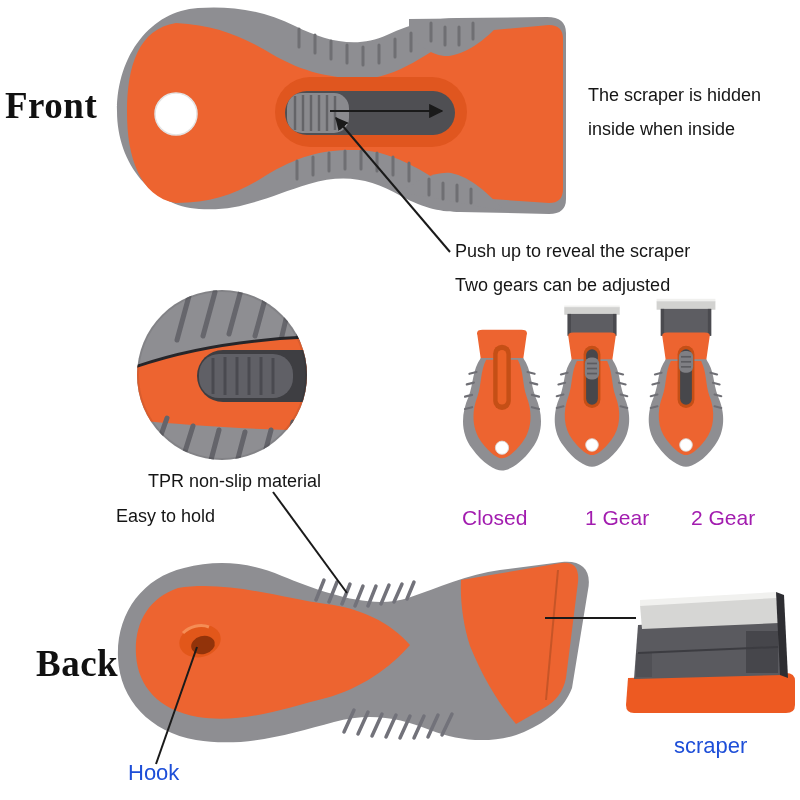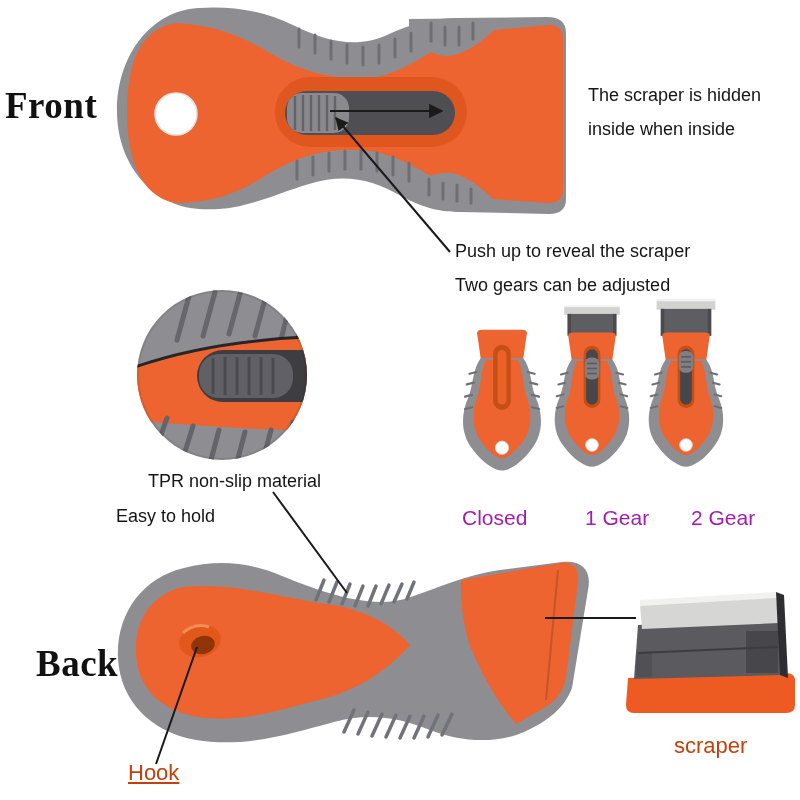--- a/index.html
+++ b/index.html
@@ -4,21 +4,21 @@
 <style>
   html,body{margin:0;padding:0;background:#fff;}
   #stage{
     position:relative;width:800px;height:800px;background:#fff;overflow:hidden;
     font-family:"Liberation Sans","DejaVu Sans",sans-serif;color:#1a1a1a;
   }
   .abs{position:absolute;}
   .big-label{font-size:37px;font-weight:600;letter-spacing:0.5px;color:#111;font-family:Liberation Serif, serif;}
   .note{font-size:18px;color:#151515;white-space:nowrap;}
   .gear-label{font-size:21px;color:#a21caf;white-space:nowrap;}
-  .small-label{font-size:22px;color:#c2410c;white-space:nowrap;}
+  .small-label{font-size:22px;color:#1d4ed8;white-space:nowrap;}
   svg{display:block;}
   #overlay{pointer-events:none;}
 </style>
 </head>
 <body>
 
 <div id="stage">
 
   <div class="abs big-label" style="left:5px;top:84px;">Front</div>
   <div class="abs big-label" style="left:8px;top:642px;margin-left:28px;">Back</div>
@@ -29,21 +29,21 @@
   <div class="abs note" style="left:455px;top:241px;">Push up to reveal the scraper</div>
   <div class="abs note" style="left:455px;top:275px;">Two gears can be adjusted</div>
 
   <div class="abs note" style="left:116px;top:471px;margin-left:32px;">TPR non-slip material</div>
   <div class="abs note" style="left:116px;top:506px;">Easy to hold</div>
 
   <div class="abs gear-label" style="left:462px;top:506px;">Closed</div>
   <div class="abs gear-label" style="left:561px;top:506px;margin-left:24px;">1 Gear</div>
   <div class="abs gear-label" style="left:655px;top:506px;margin-left:36px;">2 Gear</div>
 
-  <div class="abs small-label" style="left:128px;top:760px;text-decoration:underline;">Hook</div>
+  <div class="abs small-label" style="left:128px;top:760px;">Hook</div>
   <div class="abs small-label" style="left:674px;top:733px;">scraper</div>
 
   <svg class="abs" style="left:113px;top:3px;" width="458" height="215" viewBox="0 0 458 215">
 
     <path d="M85,5 C38,8 4,52 4,108 C4,162 40,203 86,206 C128,209 156,193 196,181
              C232,170 258,176 288,193 C312,206 330,209 347,209 L436,211 Q453,211 453,196
              L453,30 Q453,14 434,14 L344,15 C322,15 300,20 274,32 C244,46 212,38 182,23
              C148,6 115,3 85,5 Z" fill="#8E8E92"></path>
 
     <path d="M63,20 C100,22 126,32 152,47 C186,68 212,74 246,76 C282,77 318,48 348,30

